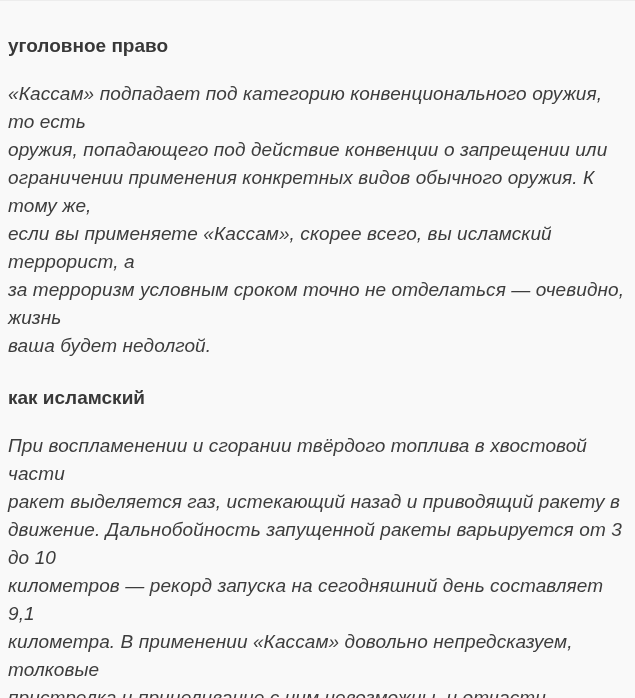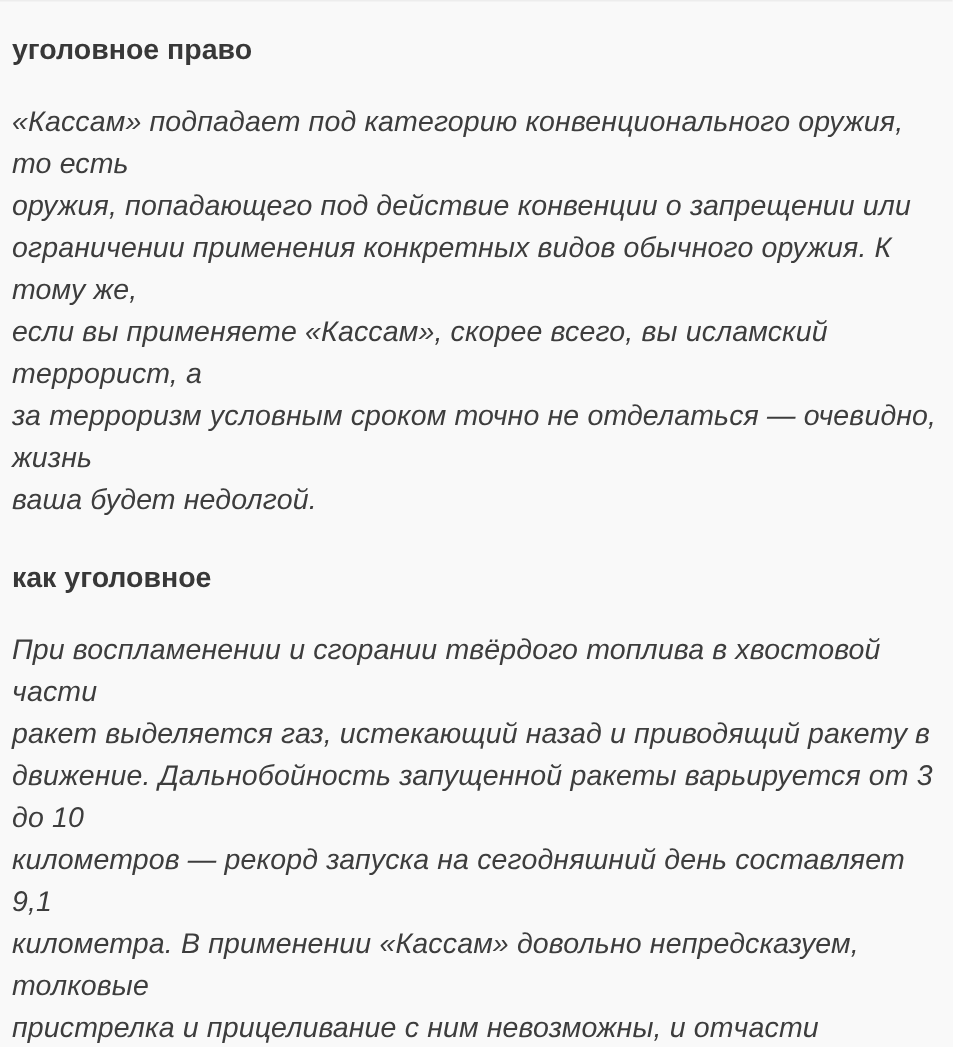--- a/index.html
+++ b/index.html
@@ -21,21 +21,21 @@
     width: 635px;
   }
   .section-heading {
     font-size: 19px;
     line-height: 28px;
     font-weight: 700;
     color: #383838;
     margin: 24px 0 20px 0;
   }
   .section:first-child .section-heading {
-    margin-top: 0;
+    margin-top: 12px;
   }
   .paragraph {
     font-size: 19px;
     line-height: 28px;
     font-weight: 400;
     color: #3d3d3d;
     margin: 0;
     white-space: pre-line; 
     letter-spacing: 0.1px;
     font-style: italic;
@@ -50,21 +50,21 @@
     <h3 class="section-heading">уголовное право</h3>
     <p class="paragraph">«Кассам» подпадает под категорию конвенционального оружия, то есть
 оружия, попадающего под действие конвенции о запрещении или
 ограничении применения конкретных видов обычного оружия. К тому же,
 если вы применяете «Кассам», скорее всего, вы исламский террорист, а
 за терроризм условным сроком точно не отделаться — очевидно, жизнь
 ваша будет недолгой.</p>
   </div>
 
   <div class="section">
-    <h3 class="section-heading">как уголовное</h3>
+    <h3 class="section-heading">как исламский</h3>
     <p class="paragraph">При воспламенении и сгорании твёрдого топлива в хвостовой части
 ракет выделяется газ, истекающий назад и приводящий ракету в
 движение. Дальнобойность запущенной ракеты варьируется от 3 до 10
 километров — рекорд запуска на сегодняшний день составляет 9,1
 километра. В применении «Кассам» довольно непредсказуем, толковые
 пристрелка и прицеливание с ним невозможны, и отчасти поэтому
 террористы выбирают для своих ракет максимально плотное скопление
 людей.</p>
   </div>
 

